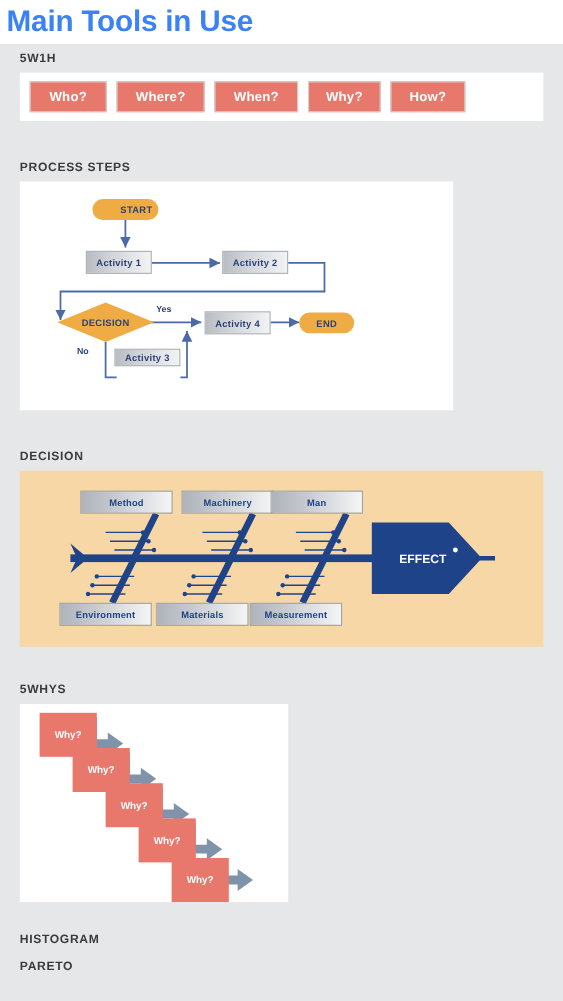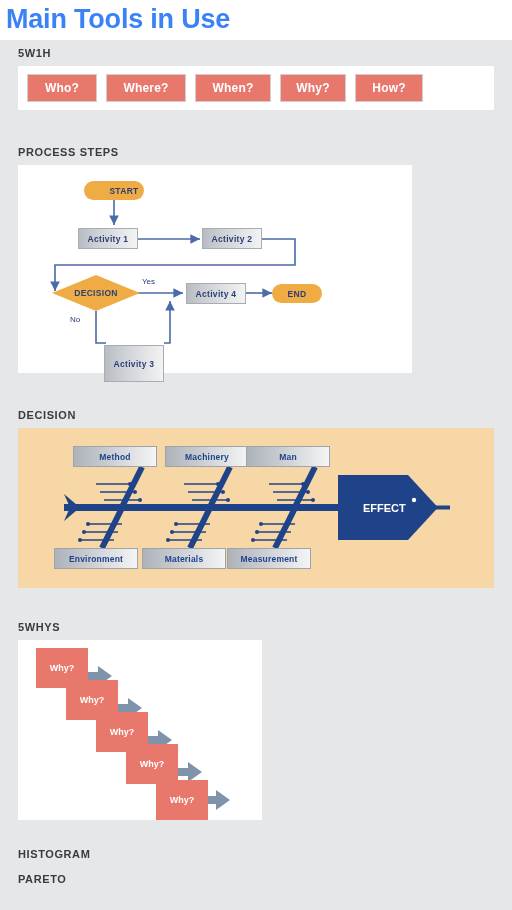--- a/index.html
+++ b/index.html
@@ -43,21 +43,21 @@
   
   #proc-card{left:18px;top:125px;width:394px;height:208px;}
   .node{position:absolute;box-sizing:border-box;
     display:flex;align-items:center;justify-content:center;
     font-size:8.5px;font-weight:bold;color:#2b3f76;letter-spacing:0.3px;}
   .rect{
     background:linear-gradient(to right,#b9bdc3 0%,#cfd2d6 35%,#f2f3f4 100%);
     border:1px solid #a9adb3;
   }
   .pill{background:#f0ac44;border-radius:12px;}
-  .flow-lbl{position:absolute;font-size:8px;font-weight:normal;color:#2b3f76;text-align:center;}
+  .flow-lbl{position:absolute;font-size:8px;font-weight:bold;color:#2b3f76;text-align:center;}
 
   
   #ish-card{left:18px;top:388px;width:476px;height:160px;background:#f7d7a6;}
   .bone-box{
     position:absolute;width:84px;height:21px;box-sizing:border-box;
     background:linear-gradient(to right,#aeb3ba 0%,#c8ccd1 40%,#f4f5f6 100%);
     border:1px solid #9fa4ab;
     display:flex;align-items:center;justify-content:center;
     font-size:8.5px;font-weight:bold;color:#1f4388;letter-spacing:0.2px;
   }
@@ -116,21 +116,21 @@
 
       <path d="M228,128 L254,128" stroke="#4a6aa8" stroke-width="1.6" fill="none" marker-end="url(#ar)"></path>
 
       <polygon points="78,110 122,128 78,146 34,128" fill="#f0ac44"></polygon>
     </svg>
 
     <div class="node pill" style="left:66px;top:16px;width:60px;height:19px;padding-left:20px;">START</div>
     <div class="node rect" style="left:60px;top:63px;width:60px;height:21px;">Activity 1</div>
     <div class="node rect" style="left:184px;top:63px;width:60px;height:21px;">Activity 2</div>
     <div class="node" style="left:44px;top:120px;width:68px;height:16px;">DECISION</div>
-    <div class="node rect" style="left:86px;top:180px;width:60px;height:37px;">Activity 3</div>
+    <div class="node rect" style="left:86px;top:152px;width:60px;height:16px;">Activity 3</div>
     <div class="node rect" style="left:168px;top:118px;width:60px;height:21px;">Activity 4</div>
     <div class="node pill" style="left:254px;top:119px;width:50px;height:19px;">END</div>
 
     <div class="flow-lbl" style="left:124px;top:112px;">Yes</div>
     <div class="flow-lbl" style="left:28px;top:150px;padding-left:24px;">No</div>
   </div>
 
   <div class="sec-label" style="left:18px;top:369px;">DECISION</div>
   <div class="white-card" id="ish-card">
 

